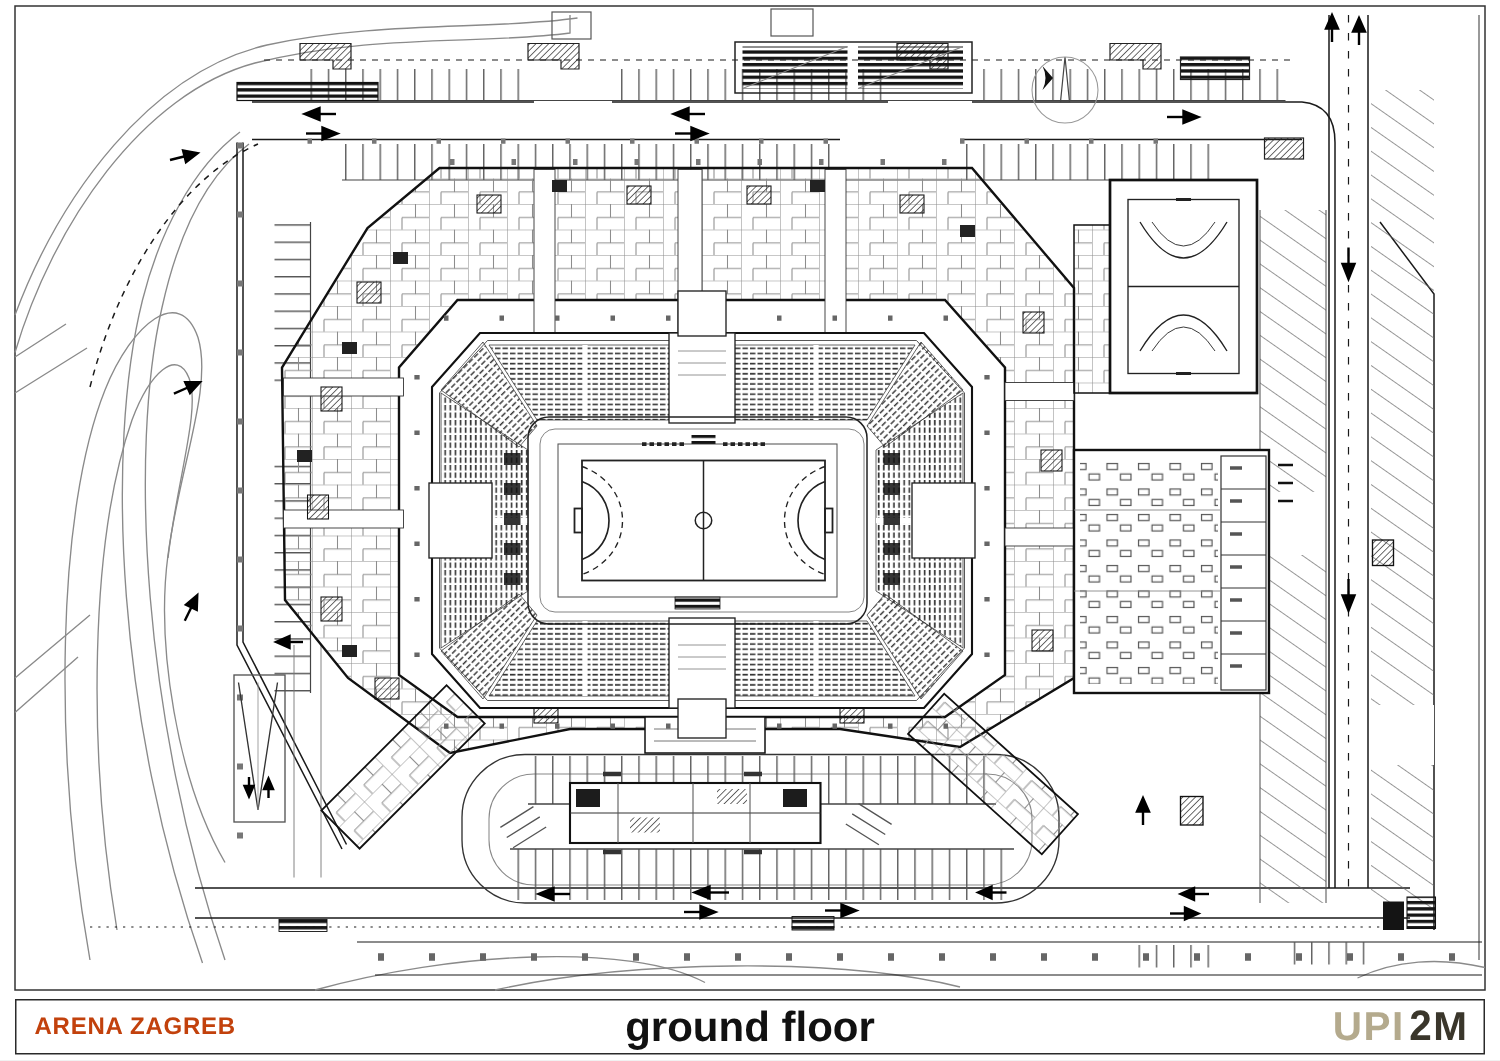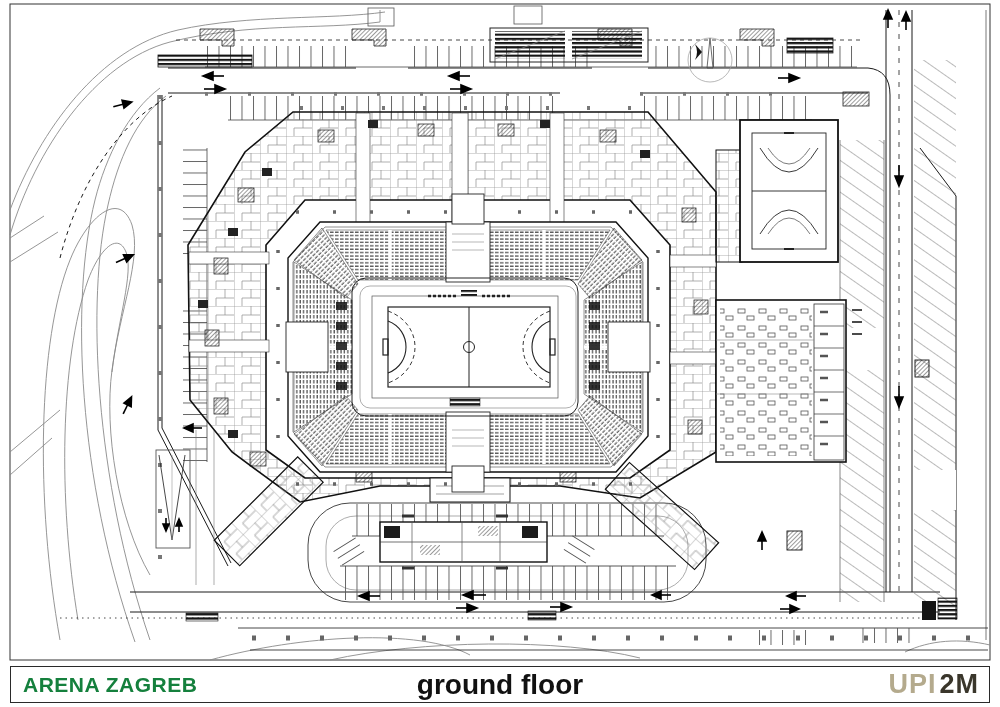--- a/index.html
+++ b/index.html
@@ -1,21 +1,21 @@
 <!DOCTYPE html>
 <html><head>
 <meta charset="utf-8">
 <style>
   html,body{margin:0;padding:0;background:#e8e8e8;}
   .sheet{position:relative;width:1000px;height:707px;background:#ffffff;overflow:hidden;
          font-family:"Liberation Sans",sans-serif;}
   .plan{position:absolute;left:0;top:0;}
   .titlebar{position:absolute;left:10px;right:10px;top:666px;height:37px;
             border:1.5px solid #2a2a2a;background:#fff;display:flex;align-items:center;box-sizing:border-box;}
-  .tb-project{font-size:21px;font-weight:bold;color:#15803d;margin-left:12px;letter-spacing:.5px;white-space:nowrap;}
+  .tb-project{font-size:16px;font-weight:bold;color:#c2410c;margin-left:12px;letter-spacing:.5px;white-space:nowrap;}
   .tb-title{position:absolute;left:0;right:0;text-align:center;font-size:28px;font-weight:bold;color:#111;}
   .tb-logo{margin-left:auto;margin-right:10px;font-size:27px;font-weight:900;letter-spacing:1px;
            display:flex;align-items:center;line-height:1;z-index:2;}
   .logo-upi{color:#b4aa8d;}
   .logo-2{color:#3a362b;margin-left:3px;transform:scaleY(1.05);}
   .logo-m{color:#3a362b;}
 </style>
 </head>
 <body>
 

